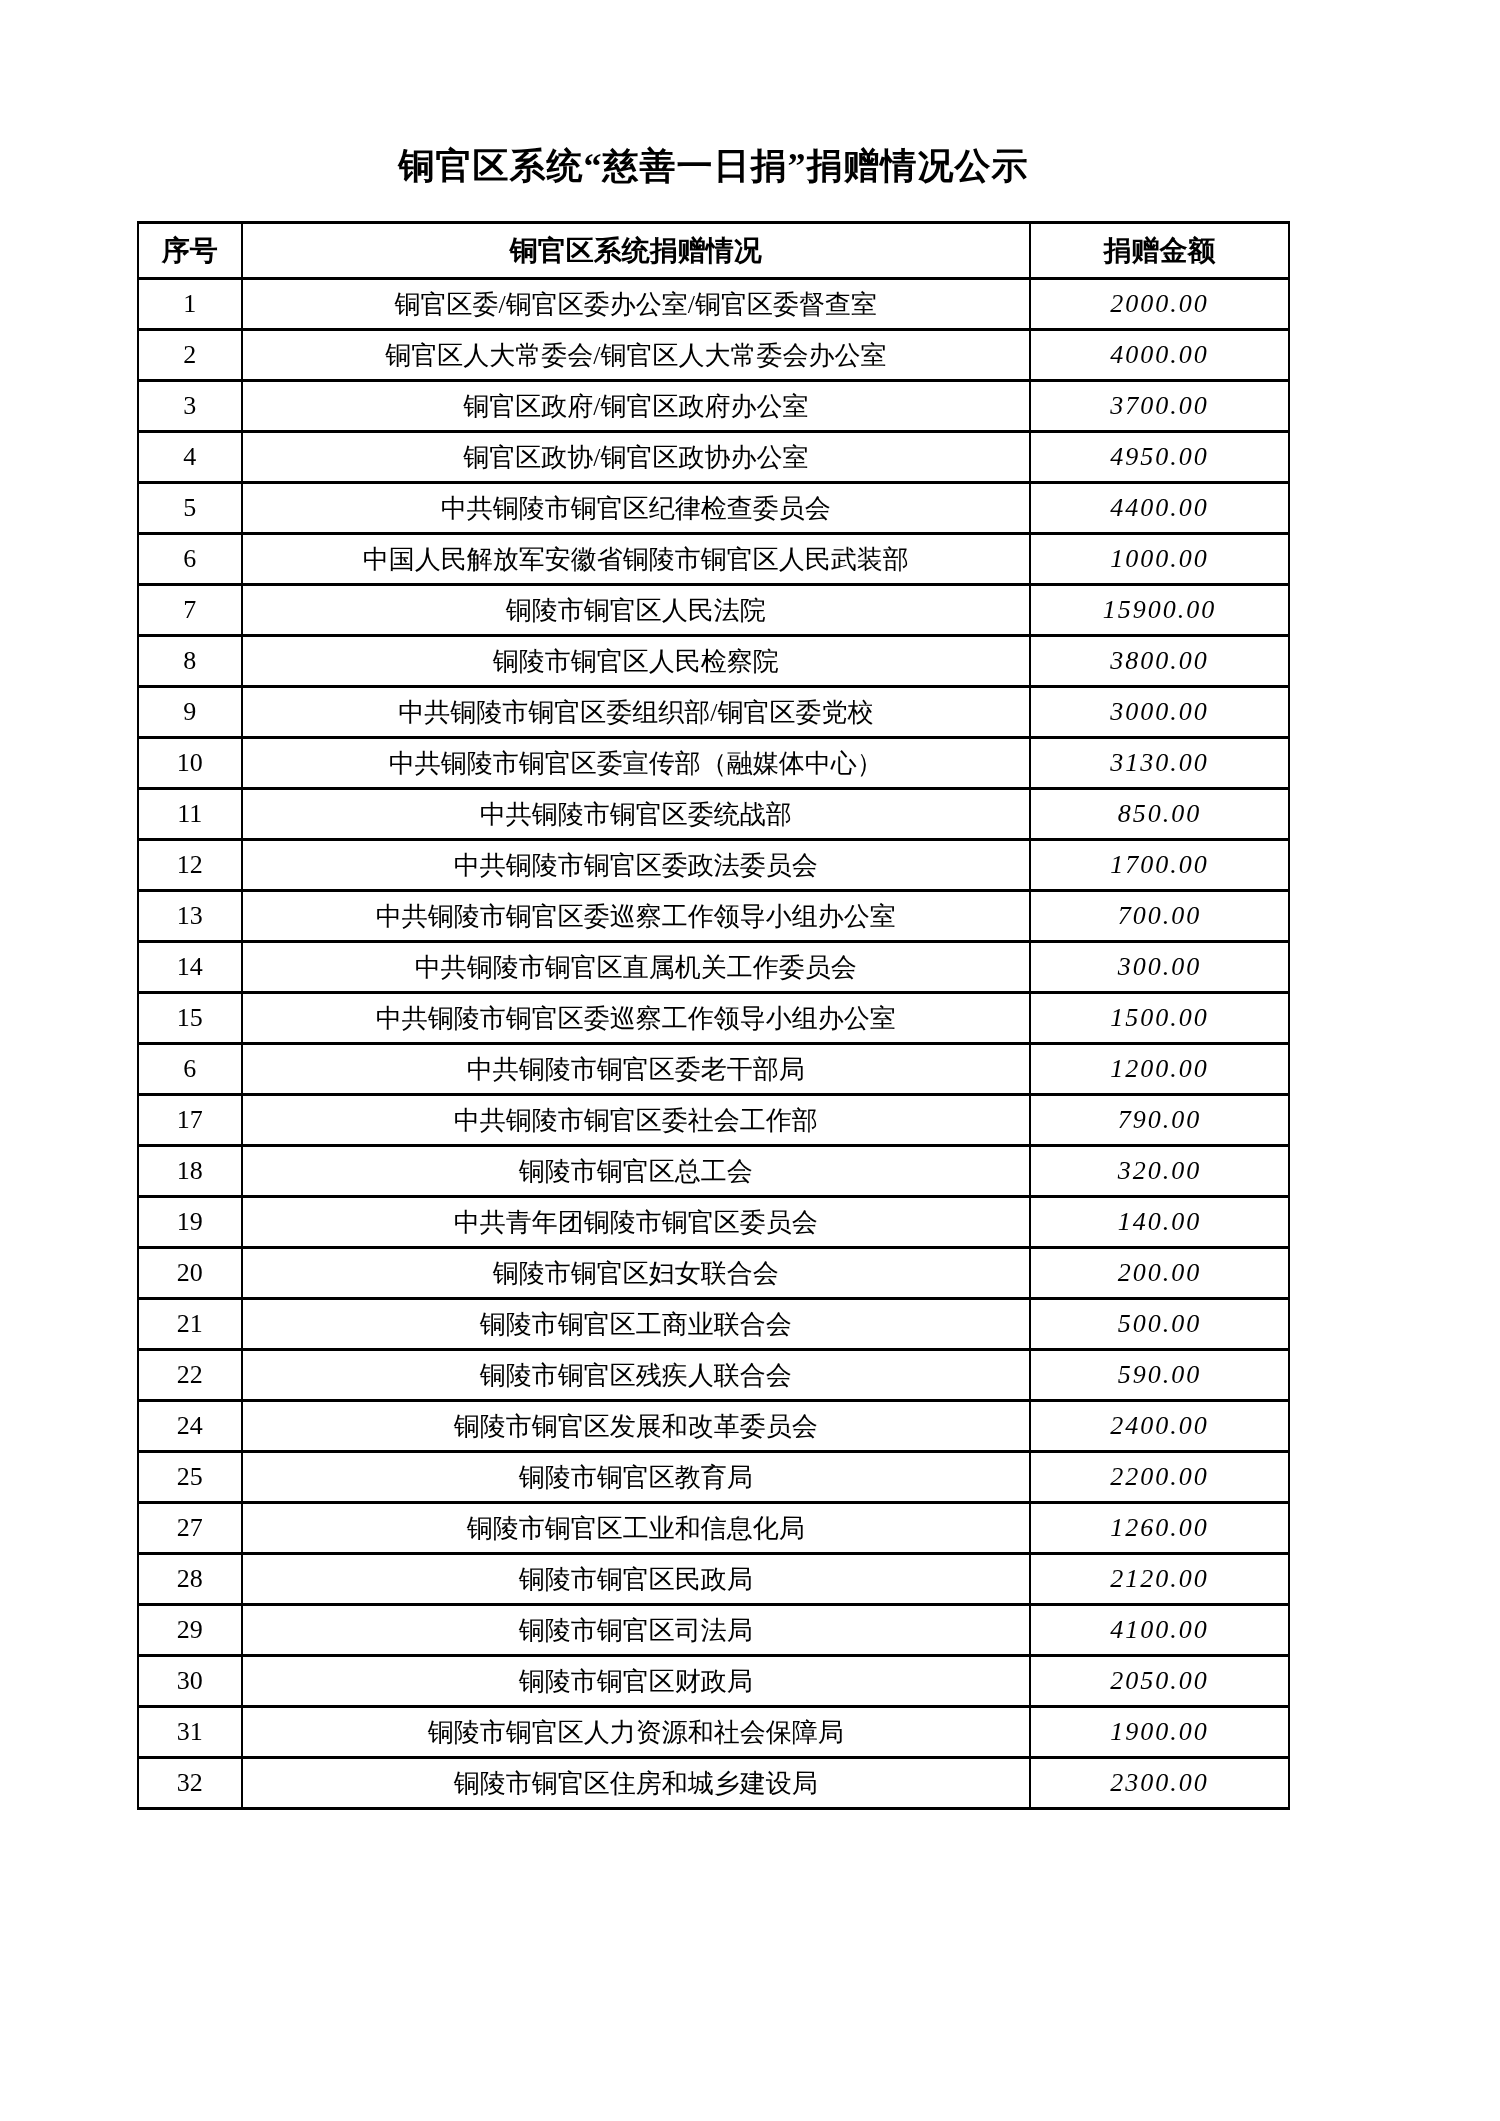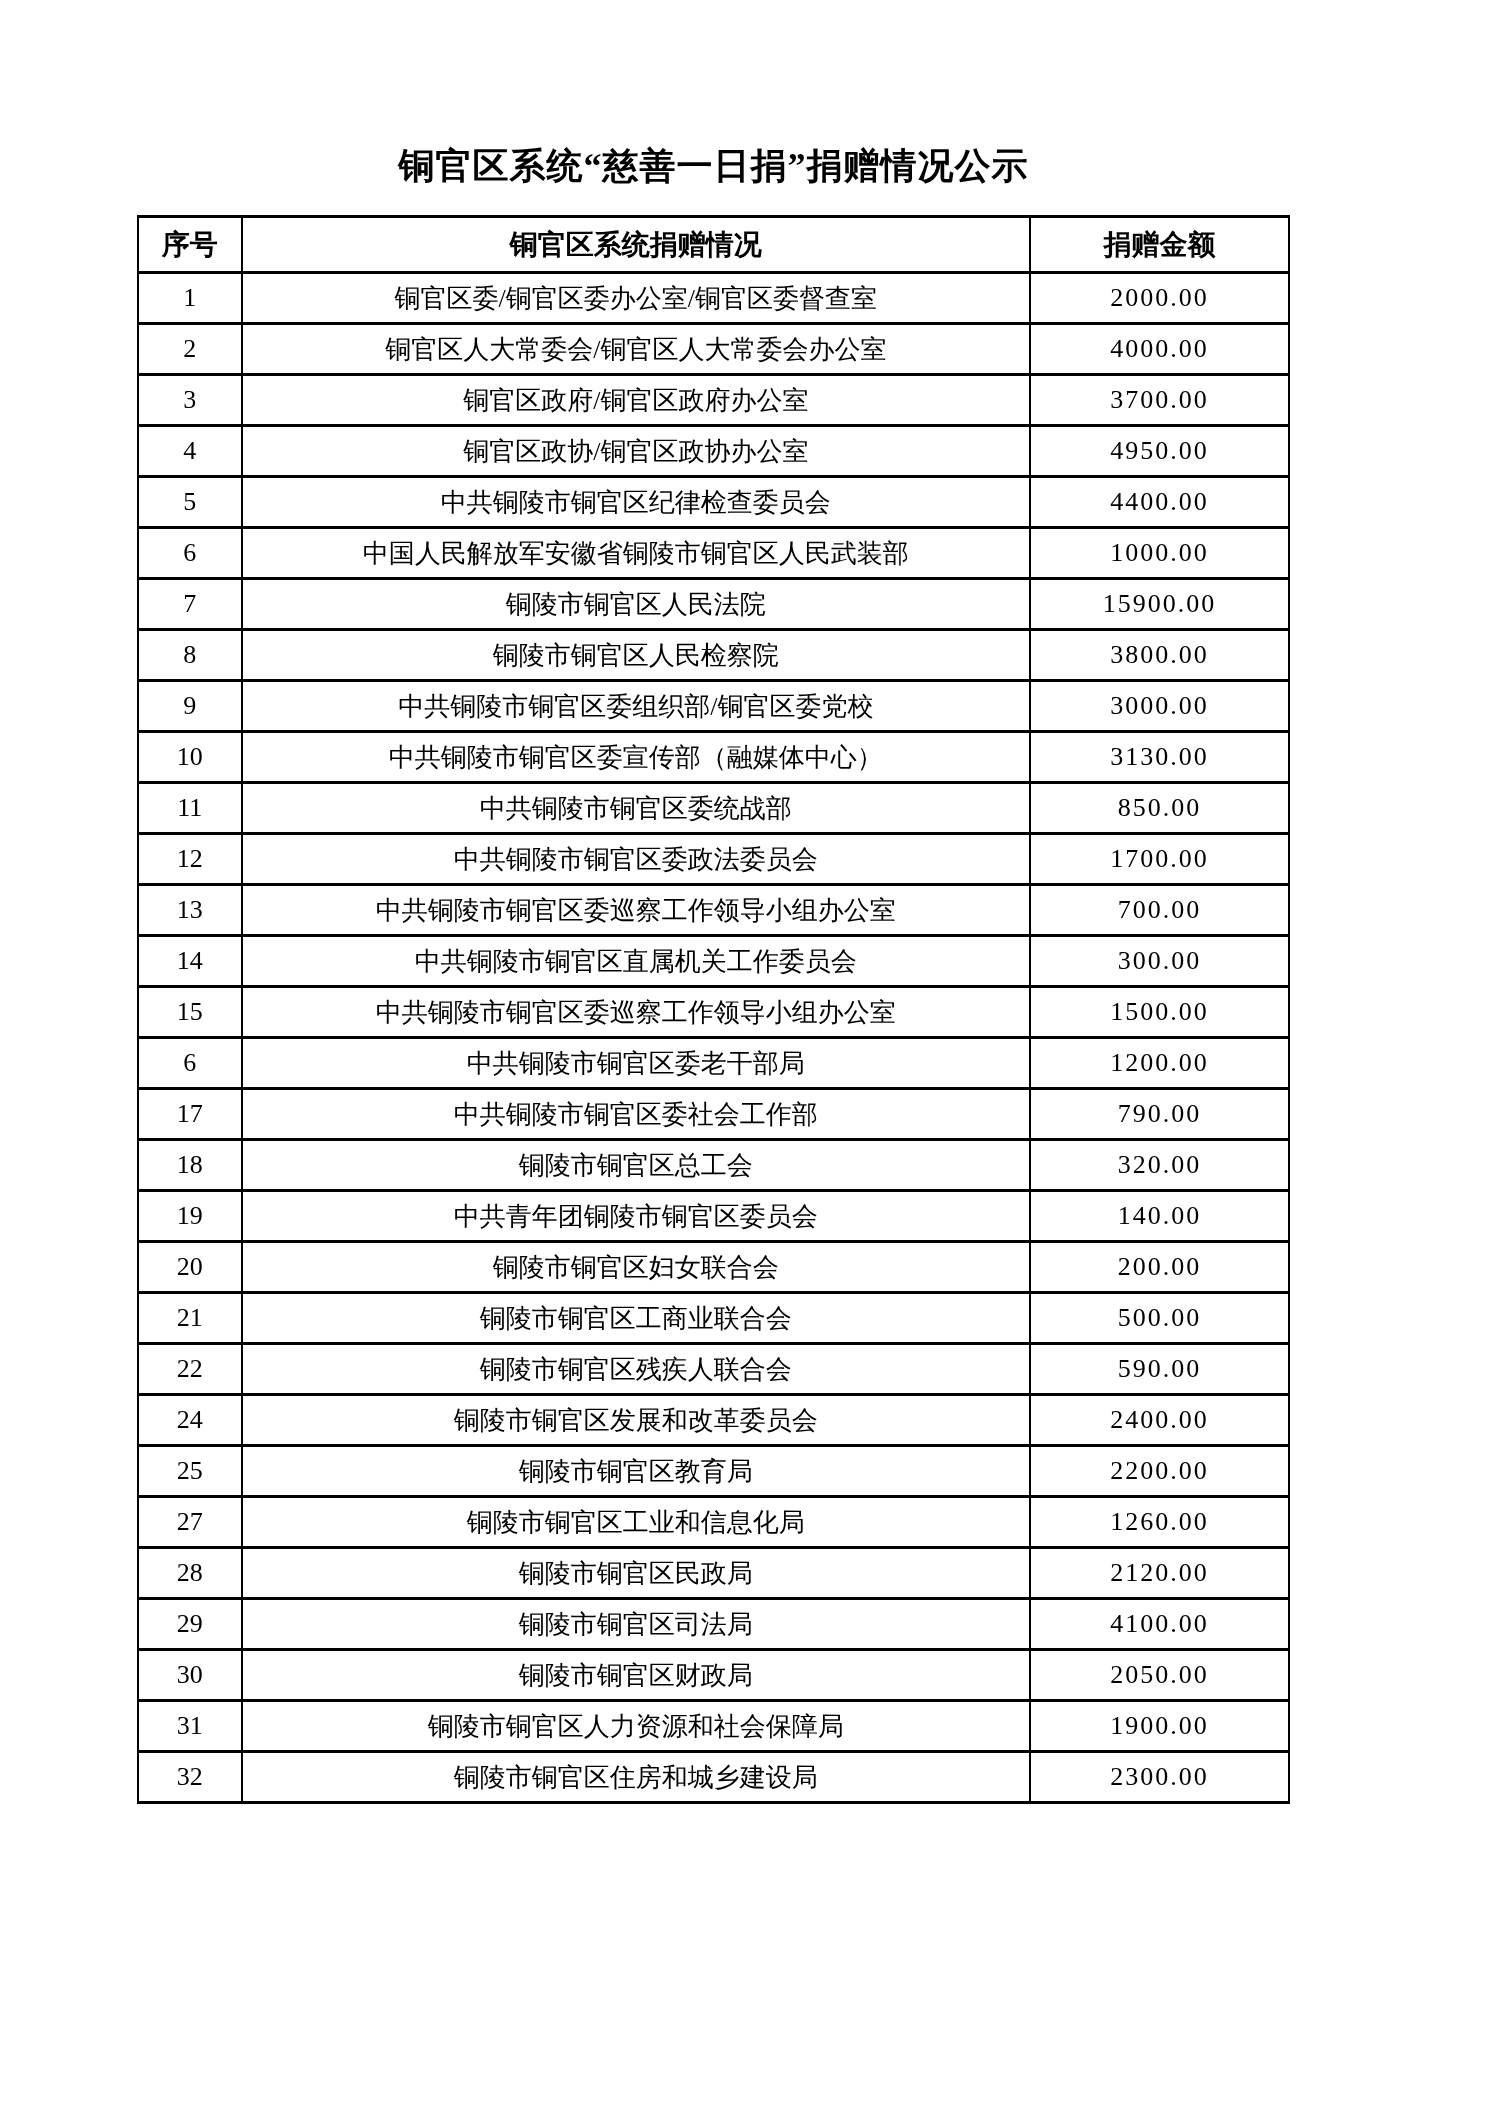--- a/index.html
+++ b/index.html
@@ -17,21 +17,21 @@
   .content {
     width: 1153px;
     margin-left: 137px;
     padding-top: 142px;
   }
   .doc-title {
     text-align: center;
     font-size: 36px;
     font-weight: bold;
     letter-spacing: 1px;
-    margin-bottom: 24px;
+    margin-bottom: 30px;
     white-space: nowrap;
   }
   table.donation-table {
     width: 100%;
     border-collapse: collapse;
     table-layout: fixed;
     margin-top: 24px;
   }
   table.donation-table th,
   table.donation-table td {
@@ -48,21 +48,21 @@
     height: 56px;
     font-size: 28px;
     font-weight: bold;
   }
   table.donation-table td {
     height: 51px;
     font-size: 26px;
     font-weight: normal;
   }
   td.cell-no { font-size: 27px; }
-  td.cell-amount { letter-spacing: 2px; font-size: 27px; }
+  td.cell-amount { letter-spacing: 2px; font-size: 27px; font-style: italic; }
   col.col-no     { width: 9%; }
   col.col-org    { width: 68.5%; }
   col.col-amount { width: 22.5%; }
 </style>
 </head>
 <body>
 
 <div class="page">
   <div class="content">
 

